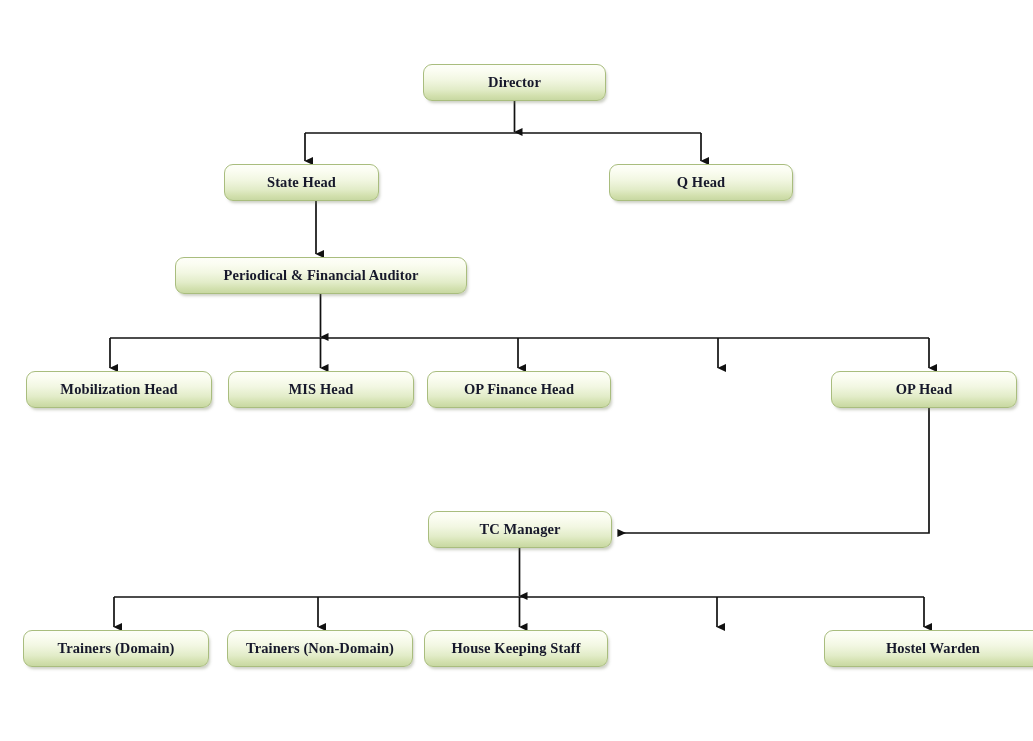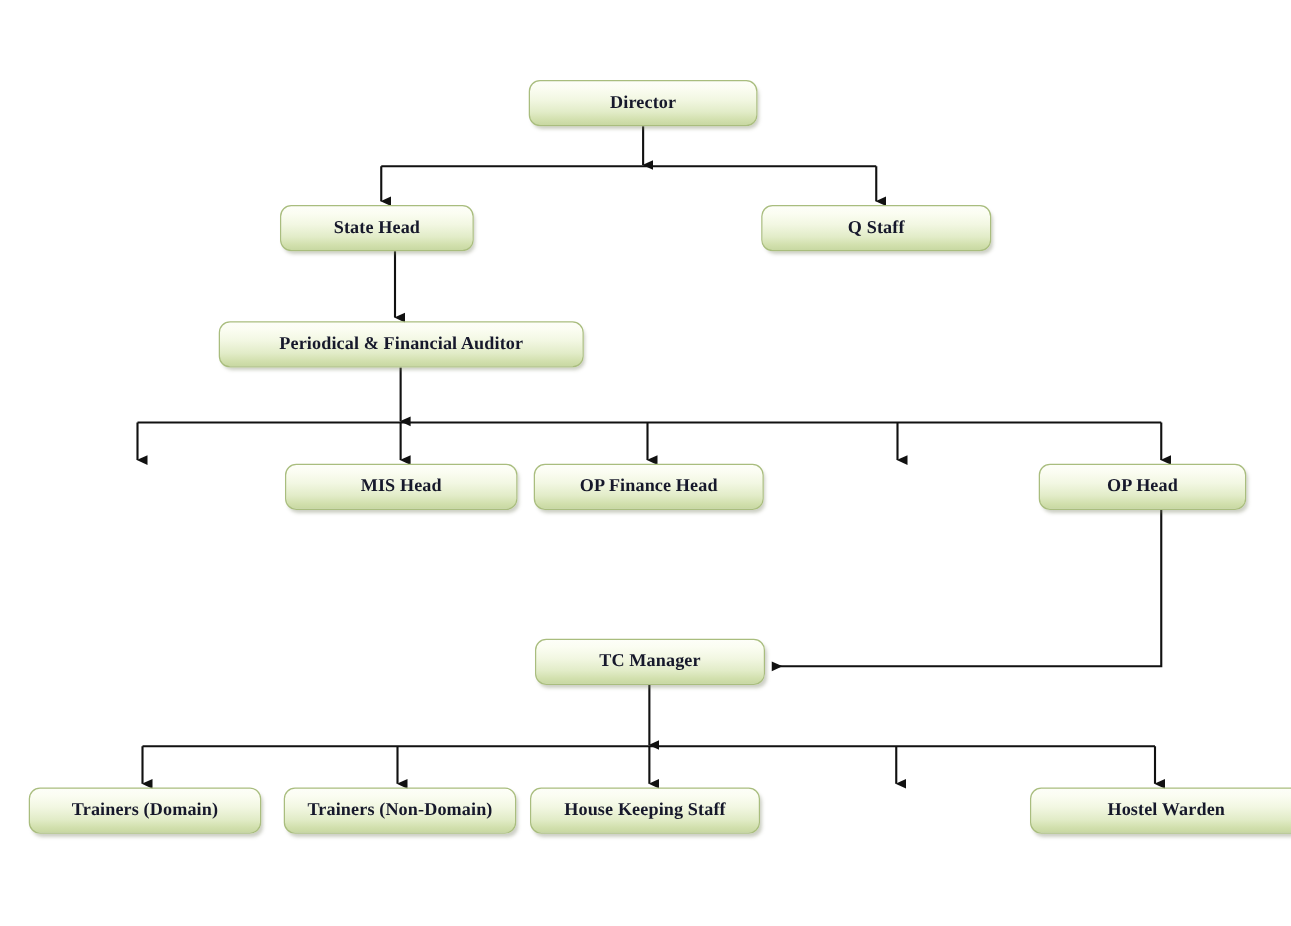--- a/index.html
+++ b/index.html
@@ -106,32 +106,35 @@
     </g>
   </svg>
 
   <div class="node" style="left: 423px; top: 64px; width: 183px; height: 37px;">
     <span class="node-label">Director</span>
   </div>
   <div class="node" style="left: 224px; top: 164px; width: 155px; height: 37px;">
     <span class="node-label">State Head</span>
   </div>
   <div class="node" style="left: 609px; top: 164px; width: 184px; height: 37px;">
-    <span class="node-label">Q Staff</span>
+    <span class="node-label">Q Head</span>
   </div>
   <div class="node" style="left: 175px; top: 257px; width: 292px; height: 37px;">
     <span class="node-label">Periodical &amp; Financial Auditor</span>
+  </div>
+  <div class="node" style="left: 26px; top: 371px; width: 186px; height: 37px;">
+    <span class="node-label">Mobilization Head</span>
   </div>
   <div class="node" style="left: 228px; top: 371px; width: 186px; height: 37px;">
     <span class="node-label">MIS Head</span>
   </div>
   <div class="node" style="left: 427px; top: 371px; width: 184px; height: 37px;">
     <span class="node-label">OP Finance Head</span>
   </div>
-  <div class="node" style="left: 831px; top: 371px; width: 166px; height: 37px;">
+  <div class="node" style="left: 831px; top: 371px; width: 186px; height: 37px;">
     <span class="node-label">OP Head</span>
   </div>
   <div class="node" style="left: 23px; top: 630px; width: 186px; height: 37px;">
     <span class="node-label">Trainers (Domain)</span>
   </div>
   <div class="node" style="left: 428px; top: 511px; width: 184px; height: 37px;">
     <span class="node-label">TC Manager</span>
   </div>
   <div class="node" style="left: 227px; top: 630px; width: 186px; height: 37px;">
     <span class="node-label">Trainers (Non-Domain)</span>

